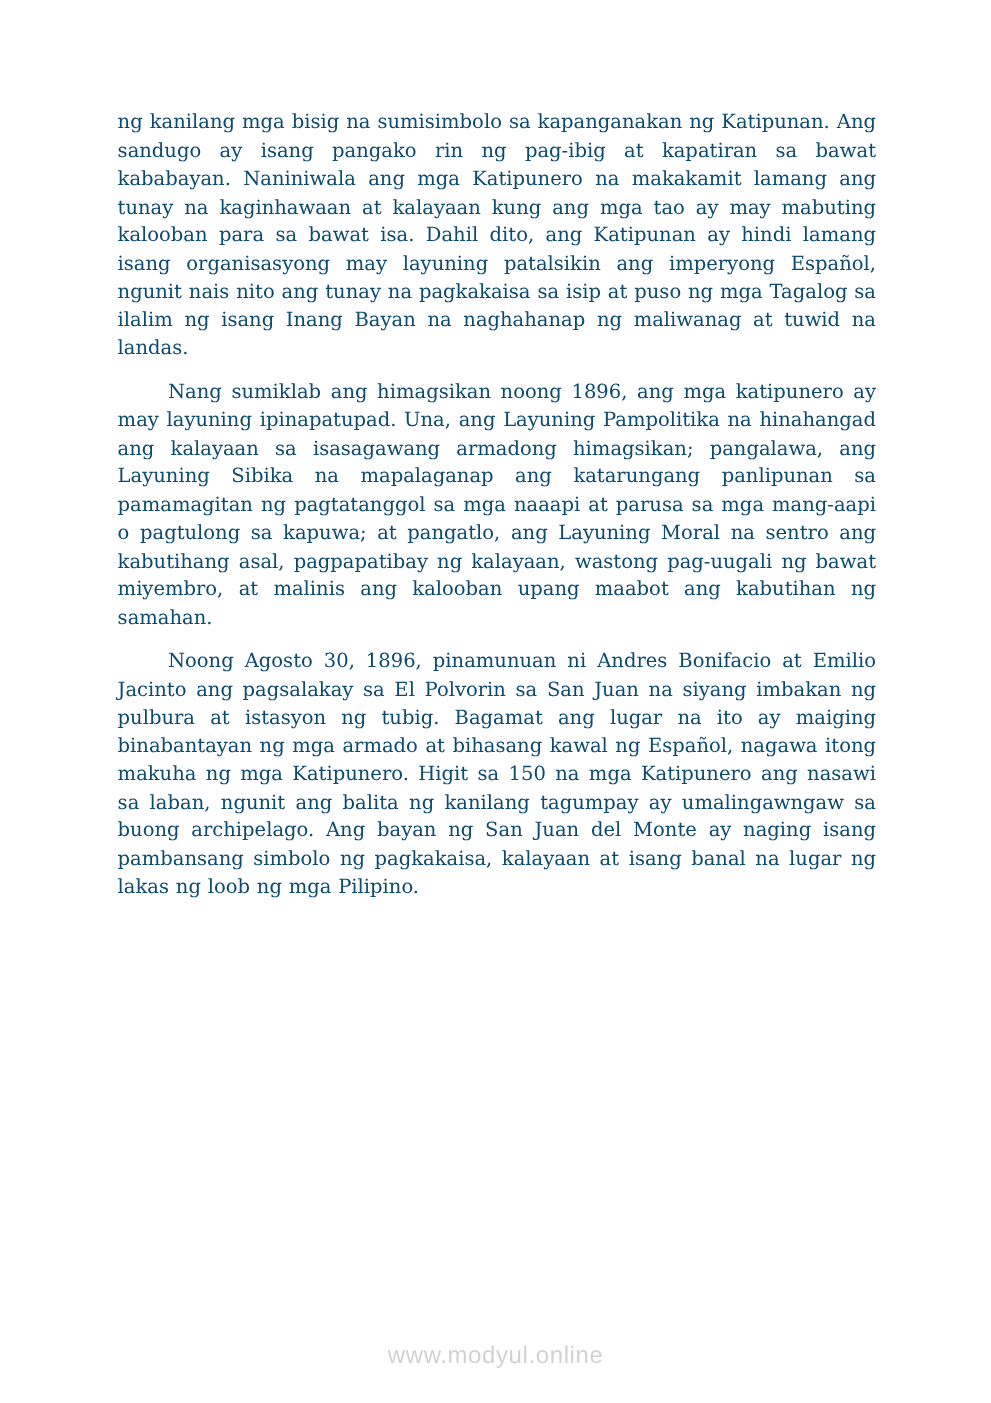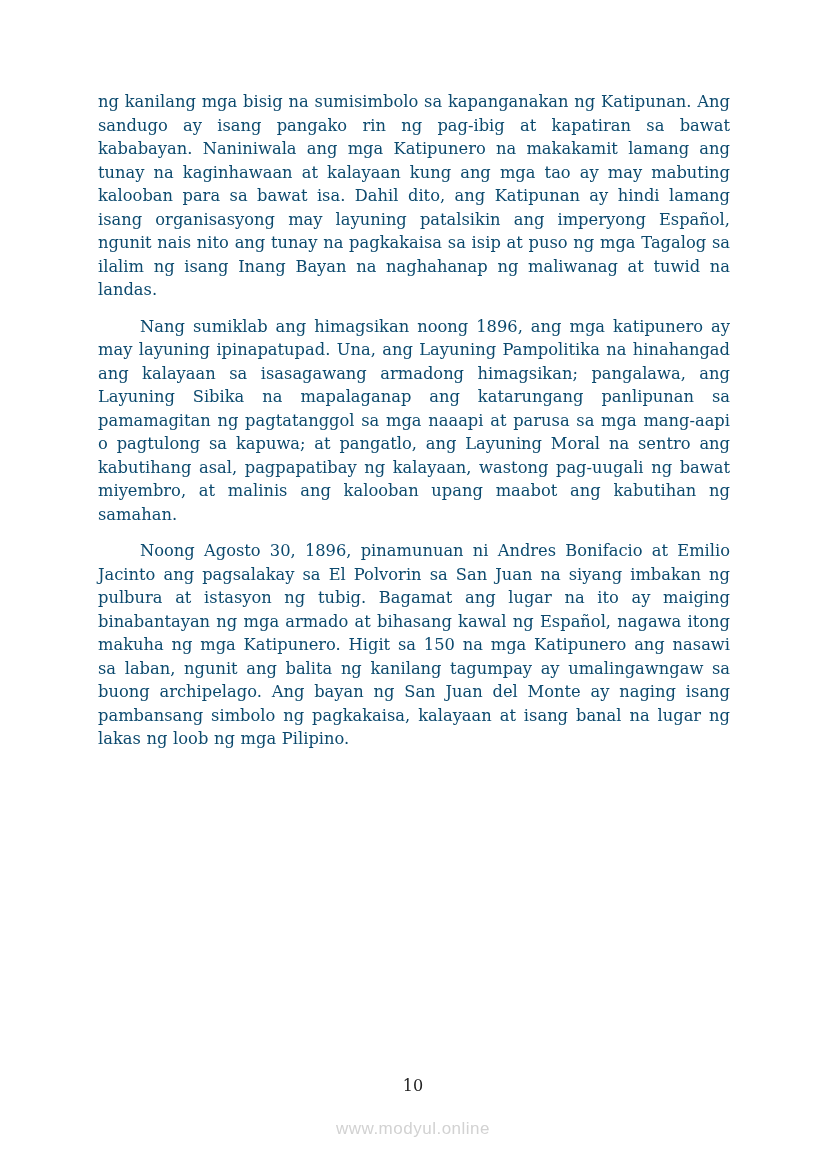--- a/index.html
+++ b/index.html
@@ -43,33 +43,32 @@
     color: #222222;
     font-family: "DejaVu Serif", "Liberation Serif", serif;
   }
   .watermark {
     position: absolute;
     top: 1119px;
     left: 0;
     width: 100%;
     text-align: center;
     font-family: "Liberation Sans", "DejaVu Sans", sans-serif;
-    font-size: 17px;
+    font-size: 20px;
     letter-spacing: 0.5px;
     color: #d2d2d2;
   }
 </style>
 </head>
 <body>
 
 <div class="page">
 
   <div class="text-block">
     <p class="para">ng kanilang mga bisig na sumisimbolo sa kapanganakan ng Katipunan. Ang sandugo ay isang pangako rin ng pag-ibig at kapatiran sa bawat kababayan. Naniniwala ang mga Katipunero na makakamit lamang ang tunay na kaginhawaan at kalayaan kung ang mga tao ay may mabuting kalooban para sa bawat isa. Dahil dito, ang Katipunan ay hindi lamang isang organisasyong may layuning patalsikin ang imperyong Español, ngunit nais nito ang tunay na pagkakaisa sa isip at puso ng mga Tagalog sa ilalim ng isang Inang Bayan na naghahanap ng maliwanag at tuwid na landas.</p>
     <p class="para indented">Nang sumiklab ang himagsikan noong 1896, ang mga katipunero ay may layuning ipinapatupad. Una, ang Layuning Pampolitika na hinahangad ang kalayaan sa isasagawang armadong himagsikan; pangalawa, ang Layuning Sibika na mapalaganap ang katarungang panlipunan sa pamamagitan ng pagtatanggol sa mga naaapi at parusa sa mga mang-aapi o pagtulong sa kapuwa; at pangatlo, ang Layuning Moral na sentro ang kabutihang asal, pagpapatibay ng kalayaan, wastong pag-uugali ng bawat miyembro, at malinis ang kalooban upang maabot ang kabutihan ng samahan.</p>
     <p class="para indented">Noong Agosto 30, 1896, pinamunuan ni Andres Bonifacio at Emilio Jacinto ang pagsalakay sa El Polvorin sa San Juan na siyang imbakan ng pulbura at istasyon ng tubig. Bagamat ang lugar na ito ay maiging binabantayan ng mga armado at bihasang kawal ng Español, nagawa itong makuha ng mga Katipunero. Higit sa 150 na mga Katipunero ang nasawi sa laban, ngunit ang balita ng kanilang tagumpay ay umalingawngaw sa buong archipelago. Ang bayan ng San Juan del Monte ay naging isang pambansang simbolo ng pagkakaisa, kalayaan at isang banal na lugar ng lakas ng loob ng mga Pilipino.</p>
   </div>
 
-  <div class="page-number">10</div>
 
   <div class="watermark">www.modyul.online</div>
 
 </div>
 
 </body></html>

